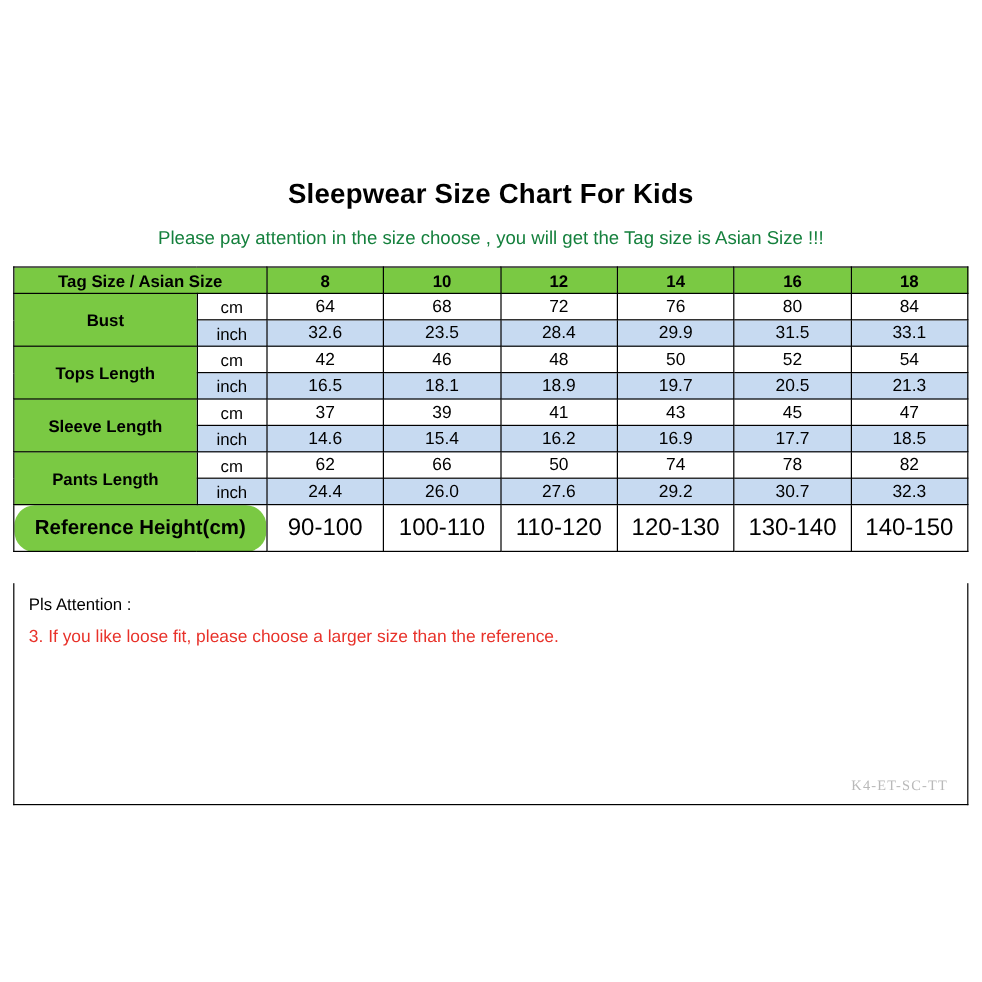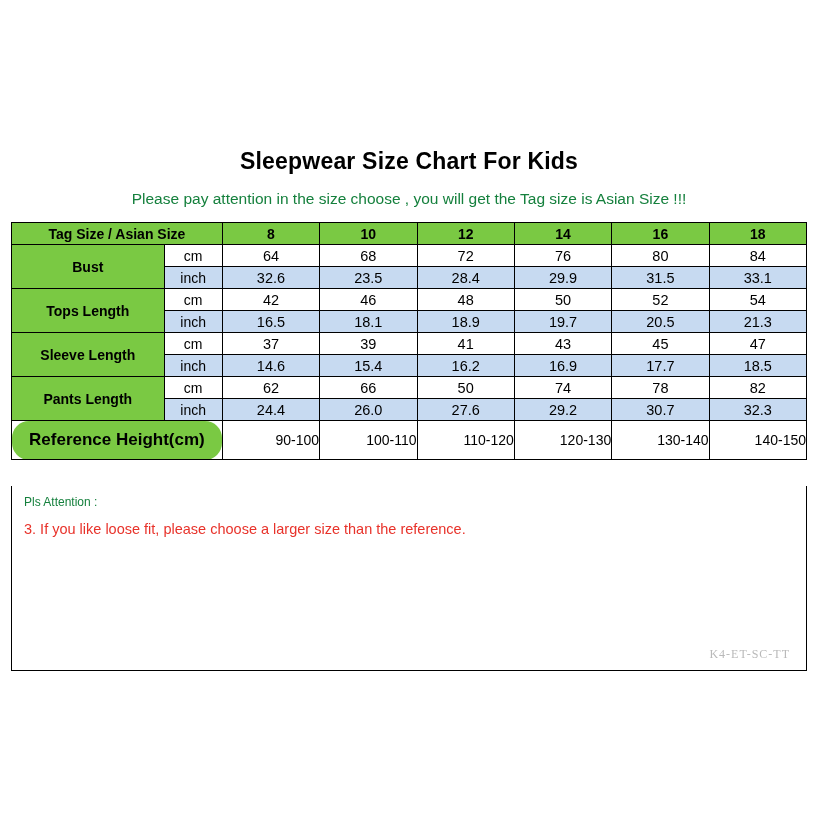--- a/index.html
+++ b/index.html
@@ -86,23 +86,22 @@
   }
   .inch-row td.val {
     background: #c7daf1;
     font-size: 14.5px;
   }
   .inch-row td.unit {
     background: #c7daf1;
   }
   .refrow td.val {
     background: #ffffff;
-    font-size: 14px;
+    font-size: 20px;
     height: 38px;
-    text-align: right;
   }
   .refrow td.reflabel {
     background: #7ac943;
     font-weight: bold;
     font-size: 17px;
     height: 38px;
     border-radius: 17px;
   }
   .notes {
     position: absolute;
@@ -112,22 +111,22 @@
     height: 185px;
     border: 1px solid #000000;
     border-top: none;
     box-sizing: border-box;
     background: #ffffff;
   }
   .notes-inner {
     padding: 9px 12px 0 12px;
   }
   .note-head {
-    font-size: 12px;
-    color: #15803d;
+    font-size: 14px;
+    color: #000000;
     margin-bottom: 9px;
   }
   .note-line {
     font-size: 14.5px;
     color: #e8322a;
     line-height: 1.65;
     margin-bottom: 6px;
   }
   .watermark {
     position: absolute;

